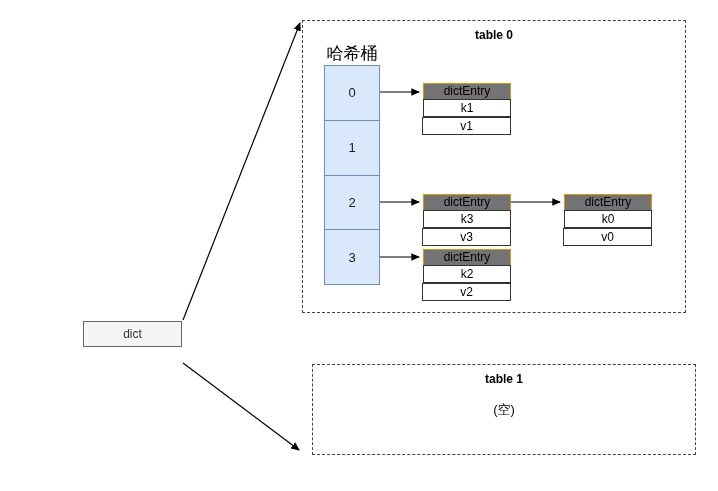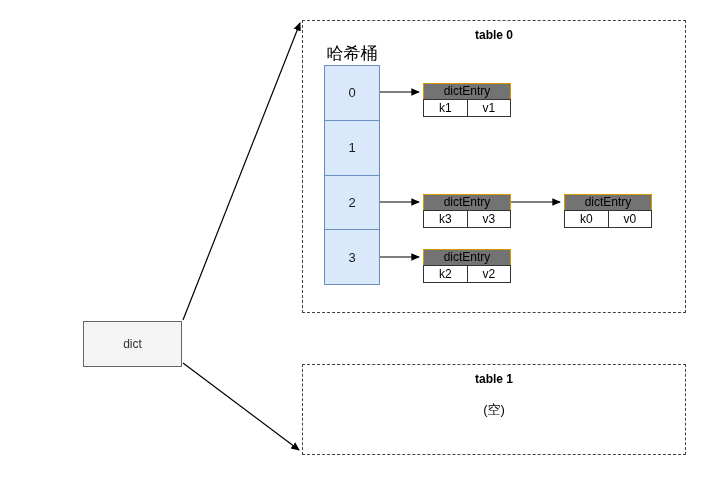--- a/index.html
+++ b/index.html
@@ -21,21 +21,21 @@
     pointer-events: none;
   }
   
   .table-box {
     position: absolute;
     border: 1px dashed #424242;
     background: transparent;
     box-sizing: border-box;
   }
   .table0-box { left: 302px; top: 20px; width: 384px; height: 293px; }
-  .table1-box { left: 302px; top: 364px; width: 384px; height: 91px; }
+  .table1-box { left: 312px; top: 364px; width: 384px; height: 91px; }
   .table-title {
     position: absolute;
     top: 7px;
     left: 0;
     width: 100%;
     text-align: center;
     font-size: 12px;
     font-weight: 700;
     color: #000000;
   }
@@ -91,21 +91,22 @@
     background: #737373;
     border: 1px solid #d79b00;
     text-align: center;
     font-size: 12px;
     line-height: 15px;
     color: #000000;
   }
   .entry-cells {
     display: flex;
     margin-top: -1px;
-    height: 18px;
+    height: 33px;
+    flex-direction: column;
   }
   .entry-cell {
     box-sizing: border-box;
     flex: 1;
     background: #ffffff;
     border: 1px solid #333333;
     text-align: center;
     font-size: 12px;
     line-height: 16px;
     color: #000000;
@@ -114,21 +115,21 @@
   .entry-0 { left: 423px; top: 83px; }
   .entry-1 { left: 423px; top: 194px; }
   .entry-2 { left: 564px; top: 194px; }
   .entry-3 { left: 423px; top: 249px; }
   
   .dict-node {
     position: absolute;
     left: 83px;
     top: 321px;
     width: 99px;
-    height: 46px;
+    height: 26px;
     box-sizing: border-box;
     background: #f5f5f5;
     border: 1px solid #666666;
     display: flex;
     align-items: center;
     justify-content: center;
     font-size: 12px;
     color: #333333;
   }
 </style>

